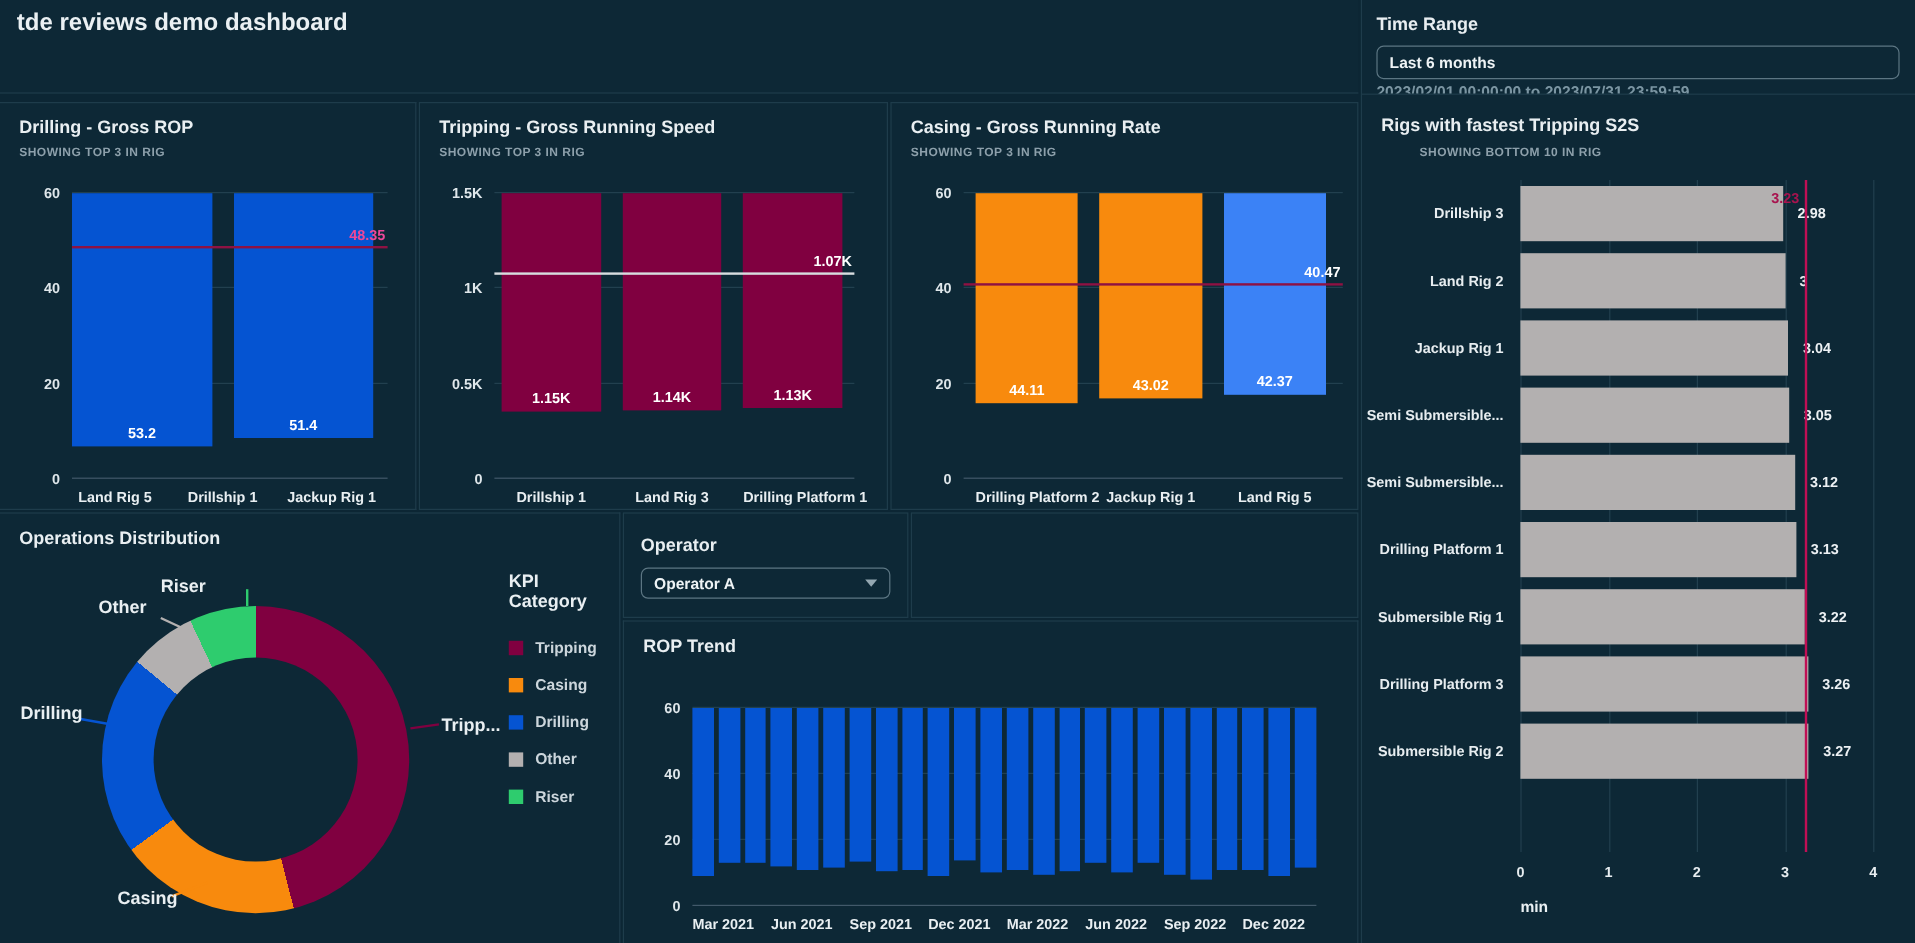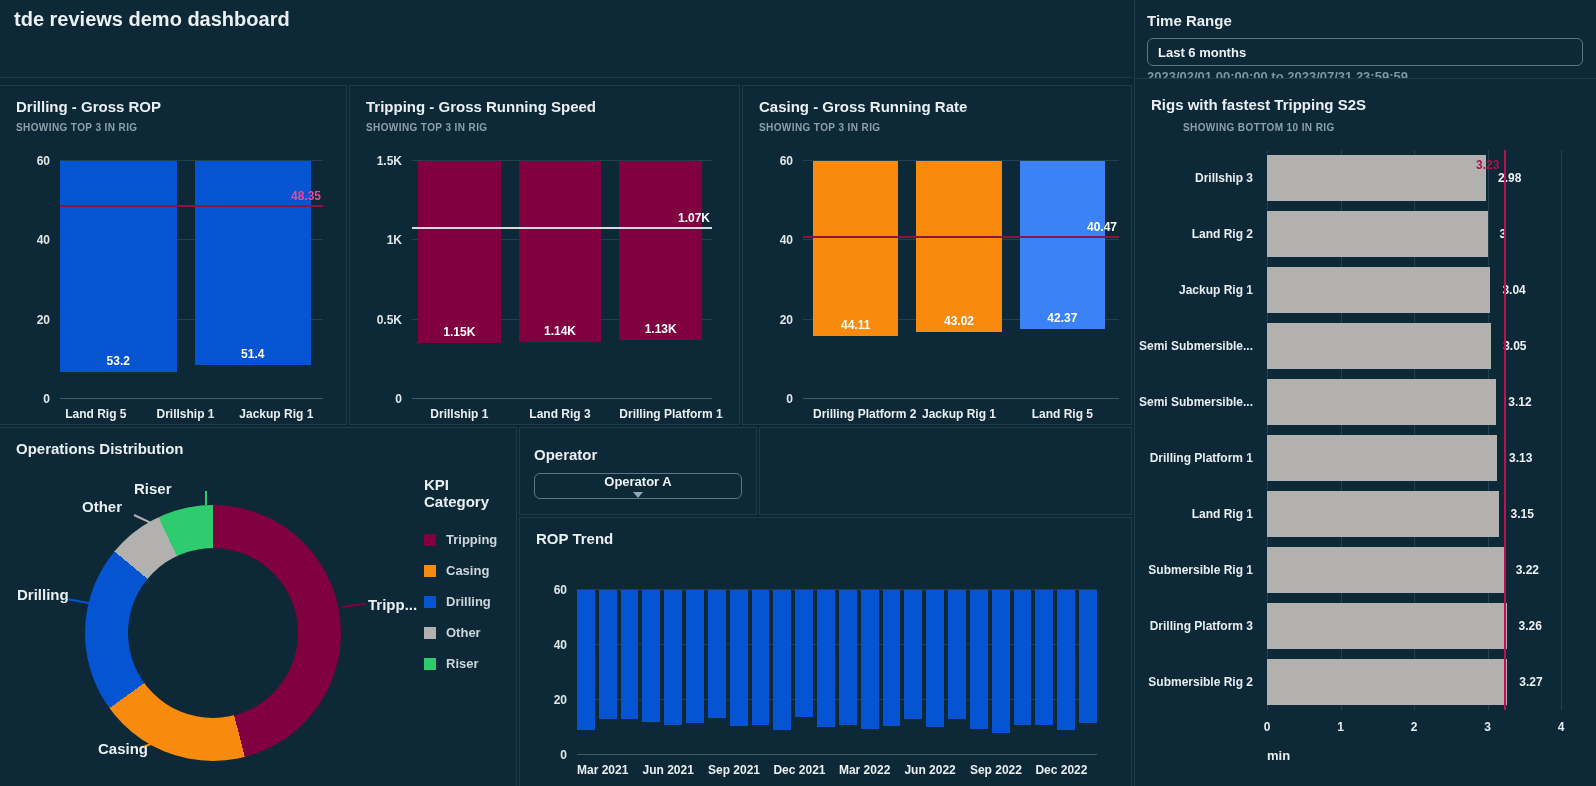--- a/index.html
+++ b/index.html
@@ -80,21 +80,21 @@
   #co-tripping{left:368px;top:168px;}
 
   .legend{position:absolute;left:424px;top:48px;}
   .legend-title{font-size:15px;font-weight:700;color:#e9eff2;margin-bottom:22px;}
   .legend-item{display:flex;align-items:center;gap:10px;margin-bottom:16px;}
   .legend-swatch{width:12px;height:12px;flex:none;}
   .legend-label{font-size:13px;font-weight:600;color:#ccd6dc;}
 
   
   .op-label{position:absolute;left:14px;top:18px;font-size:15px;font-weight:700;}
-  .op-select{position:absolute;left:14px;top:45px;width:208px;height:26px;border:1px solid #5c7683;border-radius:6px;display:flex;align-items:center;justify-content:space-between;padding:0 10px;font-size:13px;font-weight:700;color:#eef3f5;cursor:pointer;box-sizing:border-box;flex-direction:column;}
+  .op-select{position:absolute;left:14px;top:45px;width:208px;height:26px;border:1px solid #5c7683;border-radius:6px;display:flex;align-items:center;justify-content:space-between;padding:0 10px;font-size:13px;font-weight:700;color:#eef3f5;cursor:pointer;box-sizing:border-box;}
   .caret{width:0;height:0;border-left:5px solid transparent;border-right:5px solid transparent;border-top:6px solid #94a7b1;}
 </style>
 </head>
 <body>
 
 <div id="header" class="panel">
   <div id="dash-title">tde reviews demo dashboard</div>
 </div>
 
 <div id="p-drilling" class="panel">
@@ -370,27 +370,20 @@
         </div>
       </div>
       <div class="hrow">
         <div class="hlab">Drilling Platform 1</div>
         <div class="hbarwrap">
           <div class="hbar" style="width: 78.25%; background: rgb(179, 176, 176);"></div>
           <span class="hval">3.13</span>
         </div>
       </div>
       <div class="hrow">
-        <div class="hlab">Land Rig 1</div>
-        <div class="hbarwrap">
-          <div class="hbar" style="width: 78.75%; background: rgb(179, 176, 176);"></div>
-          <span class="hval">3.15</span>
-        </div>
-      </div>
-      <div class="hrow">
         <div class="hlab">Submersible Rig 1</div>
         <div class="hbarwrap">
           <div class="hbar" style="width: 80.5%; background: rgb(179, 176, 176);"></div>
           <span class="hval">3.22</span>
         </div>
       </div>
       <div class="hrow">
         <div class="hlab">Drilling Platform 3</div>
         <div class="hbarwrap">
           <div class="hbar" style="width: 81.5%; background: rgb(179, 176, 176);"></div>

